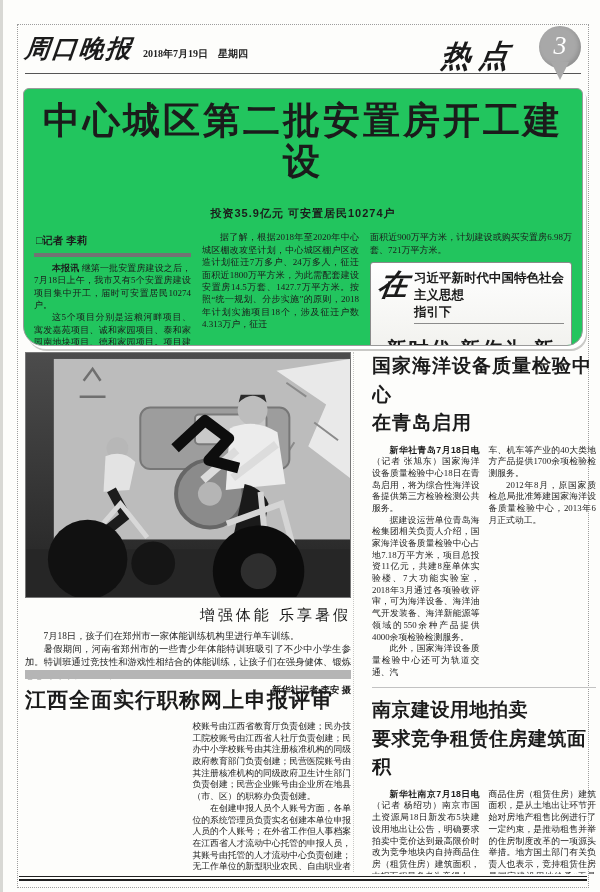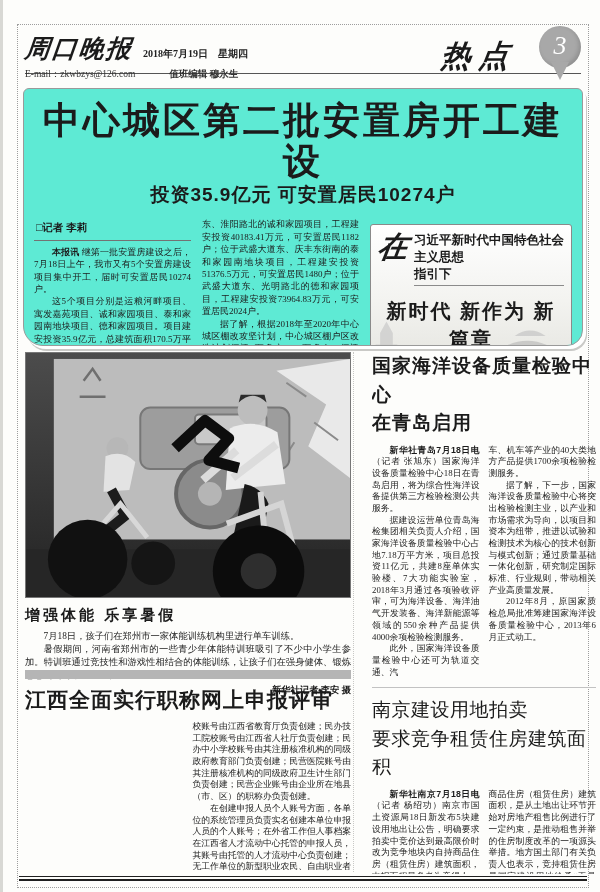--- a/index.html
+++ b/index.html
@@ -14,104 +14,100 @@
   .logo { font-size:25px; font-weight:900; font-style:italic; letter-spacing:2px; transform:skewX(-6deg); display:inline-block; }
   .mast-date { font-size:10px; font-weight:bold; color:#222; }
   .mast-line2 { display:flex; gap:34px; font-size:9.5px; margin-top:3px; color:#333; }
   .duty { font-weight:bold; }
   .section-name { position:absolute; right:64px; top:4px; font-size:30px; font-weight:900; font-style:italic; letter-spacing:8px; transform:skewX(-8deg); }
   .page-pin { position:absolute; right:0px; top:-6px; width:42px; height:60px; }
   .pin-circle { width:42px; height:42px; border-radius:50%; background:#a8a8a8; color:#fff; text-align:center; line-height:40px; font-size:26px; font-style:italic; font-family:"Liberation Serif",serif; box-shadow:inset -2px -2px 4px rgba(0,0,0,.15); }
   .pin-tail { position:absolute; left:12px; top:36px; width:0; height:0; border-left:9px solid transparent; border-right:9px solid transparent; border-top:18px solid #a8a8a8; }
 
   
-  .lead-box { position:absolute; left:20px; top:88px; width:560px; height:258px; border:1px solid #9a9a9a; border-radius:6px 6px 16px 20px; background:#5eead4; box-shadow:3px 3px 0 #fff, 4px 5px 0 #c9c9c6; padding:12px 10px 8px; overflow:hidden; }
+  .lead-box { position:absolute; left:20px; top:88px; width:560px; height:258px; border:1px solid #9a9a9a; border-radius:6px 6px 16px 20px; background:#22c55e; box-shadow:3px 3px 0 #fff, 4px 5px 0 #c9c9c6; padding:12px 10px 8px; overflow:hidden; }
   .headline { text-align:center; font-size:37px; font-weight:900; letter-spacing:3px; font-family:"Liberation Sans","DejaVu Sans",sans-serif; line-height:1.1; }
-  .subheadline { text-align:center; font-size:19px; font-weight:bold; margin-top:0; font-family:"Liberation Sans","DejaVu Sans",sans-serif; letter-spacing:1px; }
+  .subheadline { text-align:center; font-size:11px; font-weight:bold; margin-top:24px; font-family:"Liberation Sans","DejaVu Sans",sans-serif; letter-spacing:1px; }
   .lead-body { display:flex; gap:11px; margin-top:10px; font-size:9px; line-height:1.38; text-align:justify; }
   .lead-col { flex:1 1 0; }
   .lead-col.col3 { flex:0 0 202px; }
-  .byline { font-size:10.5px; font-weight:bold; border-bottom:1px solid #737373; padding:2px 0 5px 2px; margin-bottom:5px; font-family:"Liberation Sans","DejaVu Sans",sans-serif; }
+  .byline { font-size:10.5px; font-weight:bold; border-bottom:4px solid #737373; padding:2px 0 5px 2px; margin-bottom:5px; font-family:"Liberation Sans","DejaVu Sans",sans-serif; }
   p.para { text-indent:2em; margin:0; }
   p.para.noindent { text-indent:0; }
 
   
   .banner { position:relative; margin-top:6px; border:1px solid #8a8a8a; border-radius:3px; padding:7px 7px 9px; background:linear-gradient(180deg,#ffffff 0%,#f3f3f0 55%,#e6e6e1 100%); overflow:hidden; }
   .sketch { position:absolute; left:0; bottom:0; width:100%; height:58px; opacity:.65; }
   .banner-top { position:relative; display:flex; gap:6px; align-items:flex-start; }
   .banner-zai { font-size:30px; font-weight:900; font-style:italic; line-height:1; transform:skewX(-8deg); }
   .banner-lines { font-size:12.5px; font-weight:bold; line-height:1.35; font-family:"Liberation Sans","DejaVu Sans",sans-serif; }
   .banner-lines .l1 { display:block; }
   .banner-lines .l2 { display:block; border-bottom:1.5px solid #8b8b8b; padding-bottom:2px; }
   .banner-slogan { position:relative; text-align:center; font-size:20px; font-weight:900; letter-spacing:2px; margin-top:12px; font-family:"Liberation Sans","DejaVu Sans",sans-serif; }
 
   
   .photo-wrap { position:absolute; left:22px; top:352px; width:326px; height:246px; border:1px solid #777; background:#3a3a3a; }
   .photo-wrap svg { display:block; width:100%; height:100%; }
   .photo-caption { position:absolute; left:22px; top:606px; width:326px; }
-  .caption-title { text-align:left; font-weight:bold; font-size:15px; letter-spacing:3px; font-family:"Liberation Sans","DejaVu Sans",sans-serif; }
+  .caption-title { text-align:right; font-weight:normal; font-size:15px; letter-spacing:3px; font-family:"Liberation Sans","DejaVu Sans",sans-serif; }
   .caption-text { font-size:9.3px; line-height:1.4; margin-top:5px; text-align:justify; }
   .caption-text p { text-indent:2em; margin:0; }
   .credit { text-align:right; font-size:9.3px; margin-top:2px; font-weight:bold; }
 
   .gray-bar { position:absolute; left:22px; top:670px; width:326px; height:9px; background:#b5b5b5; }
 
   
   .jx { position:absolute; left:22px; top:686px; width:326px; height:186px; overflow:hidden; }
   .jx-title { text-align:left; font-size:21px; font-weight:900; letter-spacing:1px; font-family:"Liberation Sans","DejaVu Sans",sans-serif; }
   .art-body { display:flex; gap:9px; margin-top:7px; font-size:8.8px; line-height:1.33; text-align:justify; }
   .art-col { flex:1 1 0; }
   .art-body b { font-family:"Liberation Sans","DejaVu Sans",sans-serif; }
 
   
   .right-col { position:absolute; left:369px; top:352px; width:224px; height:522px; overflow:hidden; }
   .ocean-title { font-size:19px; font-weight:900; line-height:1.5; letter-spacing:1px; font-family:"Liberation Sans","DejaVu Sans",sans-serif; }
   .divider { border-top:1px solid #c2c2c2; margin:9px 0 8px; }
-  .nj-title { font-size:19px; font-weight:400; line-height:1.5; letter-spacing:.5px; font-family:"Liberation Sans","DejaVu Sans",sans-serif; }
+  .nj-title { font-size:19px; font-weight:700; line-height:1.5; letter-spacing:.5px; font-family:"Liberation Sans","DejaVu Sans",sans-serif; }
 
   .v-divider { position:absolute; left:350px; top:352px; height:520px; border-left:1px dotted #c8c8c5; }
   .footer-rule { position:absolute; left:16px; top:876px; width:568px; height:5px; border-top:1px solid #1f1f1f; border-bottom:2.5px solid #1f1f1f; }
 </style>
 </head>
 <body>
 
 <div class="page">
   <div class="frame"></div>
 
   <header class="masthead">
     <div class="mast-line1">
       <span class="logo">周口晚报</span>
       <span class="mast-date">2018年7月19日</span>
       <span class="mast-date">星期四</span>
-    </div>
-    <div class="mast-line2">
-      <span>E-mail：zkwbzys@126.com</span>
-      <span class="duty">值班编辑 穆永生</span>
     </div>
     <div class="section-name">热点</div>
     <div class="page-pin">
       <div class="pin-circle">3</div>
       <div class="pin-tail"></div>
     </div>
   </header>
 
   <section class="lead-box">
     <h1 class="headline">中心城区第二批安置房开工建设</h1>
     <div class="subheadline">投资35.9亿元 可安置居民10274户</div>
     <div class="lead-body">
       <div class="lead-col">
         <div class="byline">□记者 李莉</div>
         <p class="para"><b>本报讯</b><span> 继第一批安置房建设之后，7月18日上午，我市又有5个安置房建设项目集中开工，届时可安置居民10274户。</span></p>
         <p class="para">这5个项目分别是运粮河畔项目、寓发嘉苑项目、诚和家园项目、泰和家园南地块项目、德和家园项目。项目建安投资35.9亿元，总建筑面积170.5万平方米，总用地规划770亩，总栋数87栋高层，总户数10274户。其中，位于中原路东侧、莲花路北侧、老铁路南侧的运粮河畔项目，工程建安投资126143.96万元，可安置居民3360户；位于大庆路东、神农路北、太昊路南的寓发嘉苑项目，建安投资67386.05万元，可安置居民2228户；位于武盛大道</p>
       </div>
       <div class="lead-col">
-        <p class="para noindent">东、淮阳路北的诚和家园项目，工程建安投资40183.41万元，可安置居民1182户；位于武盛大道东、庆丰东街南的泰和家园南地块项目，工程建安投资51376.5万元，可安置居民1480户；位于武盛大道东、光明路北的德和家园项目，工程建安投资73964.83万元，可安置居民2024户。</p>
         <p class="para">据了解，根据2018年至2020年中心城区棚改攻坚计划，中心城区棚户区改造计划征迁7万多户、24万多人，征迁面积近1800万平方米，为此需配套建设安置房14.5万套、1427.7万平方米。按照“统一规划、分步实施”的原则，2018年计划实施项目18个，涉及征迁户数4.313万户，征迁</p>
       </div>
       <div class="lead-col col3">
+        <p class="para noindent">面积近900万平方米，计划建设或购买安置房6.98万套、721万平方米。</p>
 
         <div class="banner">
           <svg class="sketch" viewBox="0 0 220 60" preserveAspectRatio="none">
             <path d="M10,60 V30 l7,-12 7,12 V60 Z" fill="#c7c7c7"></path>
             <rect x="5" y="42" width="24" height="4" fill="#bdbdbd"></rect>
             <path d="M150,60 v-14 h44 v14 z" fill="#cacaca"></path>
             <path d="M143,46 q29,-16 58,0 z" fill="#b9b9b9"></path>
             <path d="M158,33 q17,-11 34,0 z" fill="#c2c2c2"></path>
             <path d="M34,56 q22,-9 44,0 t44,0 t44,0" stroke="#cfcfcf" fill="none" stroke-width="2.5"></path>
             <path d="M24,50 q7,-9 13,0 q-9,5 5,7" stroke="#9a9a9a" fill="none" stroke-width="1.5"></path>
@@ -201,21 +197,20 @@
         <span>在青岛启用</span>
       </h2>
       <div class="art-body">
         <div class="art-col">
           <p class="para"><b>新华社青岛7月18日电</b><span>（记者 张旭东）国家海洋设备质量检验中心18日在青岛启用，将为综合性海洋设备提供第三方检验检测公共服务。</span></p>
           <p class="para">据建设运营单位青岛海检集团相关负责人介绍，国家海洋设备质量检验中心占地7.18万平方米，项目总投资11亿元，共建8座单体实验楼、7大功能实验室，2018年3月通过各项验收评审，可为海洋设备、海洋油气开发装备、海洋新能源等领域的550余种产品提供4000余项检验检测服务。</p>
           <p class="para">此外，国家海洋设备质量检验中心还可为轨道交通、汽</p>
         </div>
         <div class="art-col">
           <p class="para noindent">车、机车等产业的40大类地方产品提供1700余项检验检测服务。</p>
-          <p class="para">据了解，下一步，国家海洋设备质量检验中心将突出检验检测主业，以产业和市场需求为导向，以项目和资本为纽带，推进以试验和检测技术为核心的技术创新与模式创新；通过质量基础一体化创新，研究制定国际标准、行业规则，带动相关产业高质量发展。</p>
           <p class="para">2012年8月，原国家质检总局批准筹建国家海洋设备质量检验中心，2013年6月正式动工。</p>
         </div>
       </div>
     </section>
 
     <div class="divider"></div>
 
     <section>
       <h2 class="nj-title">
         <span>南京建设用地拍卖</span><br>

